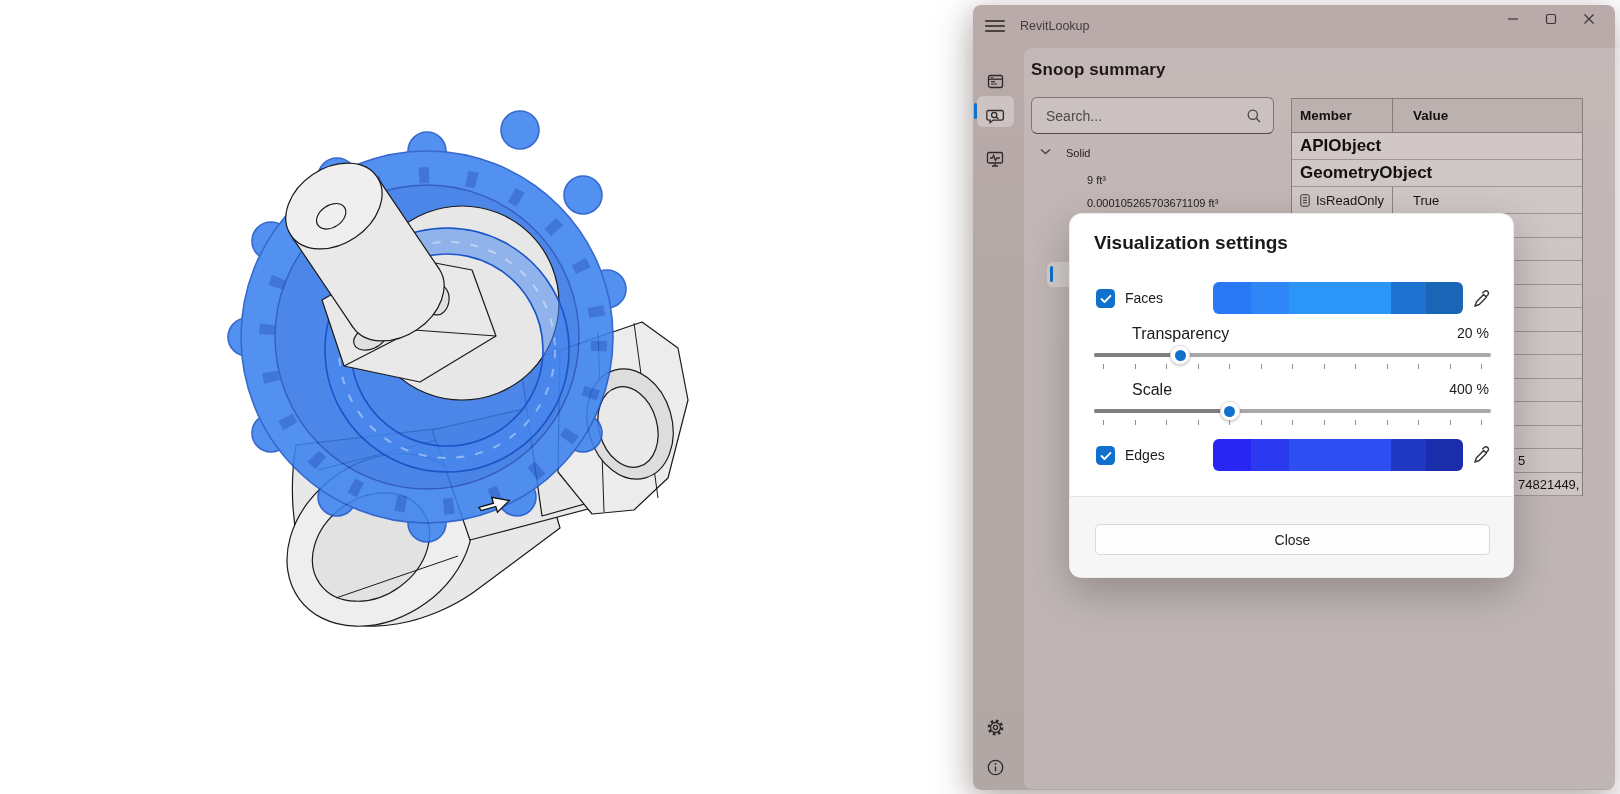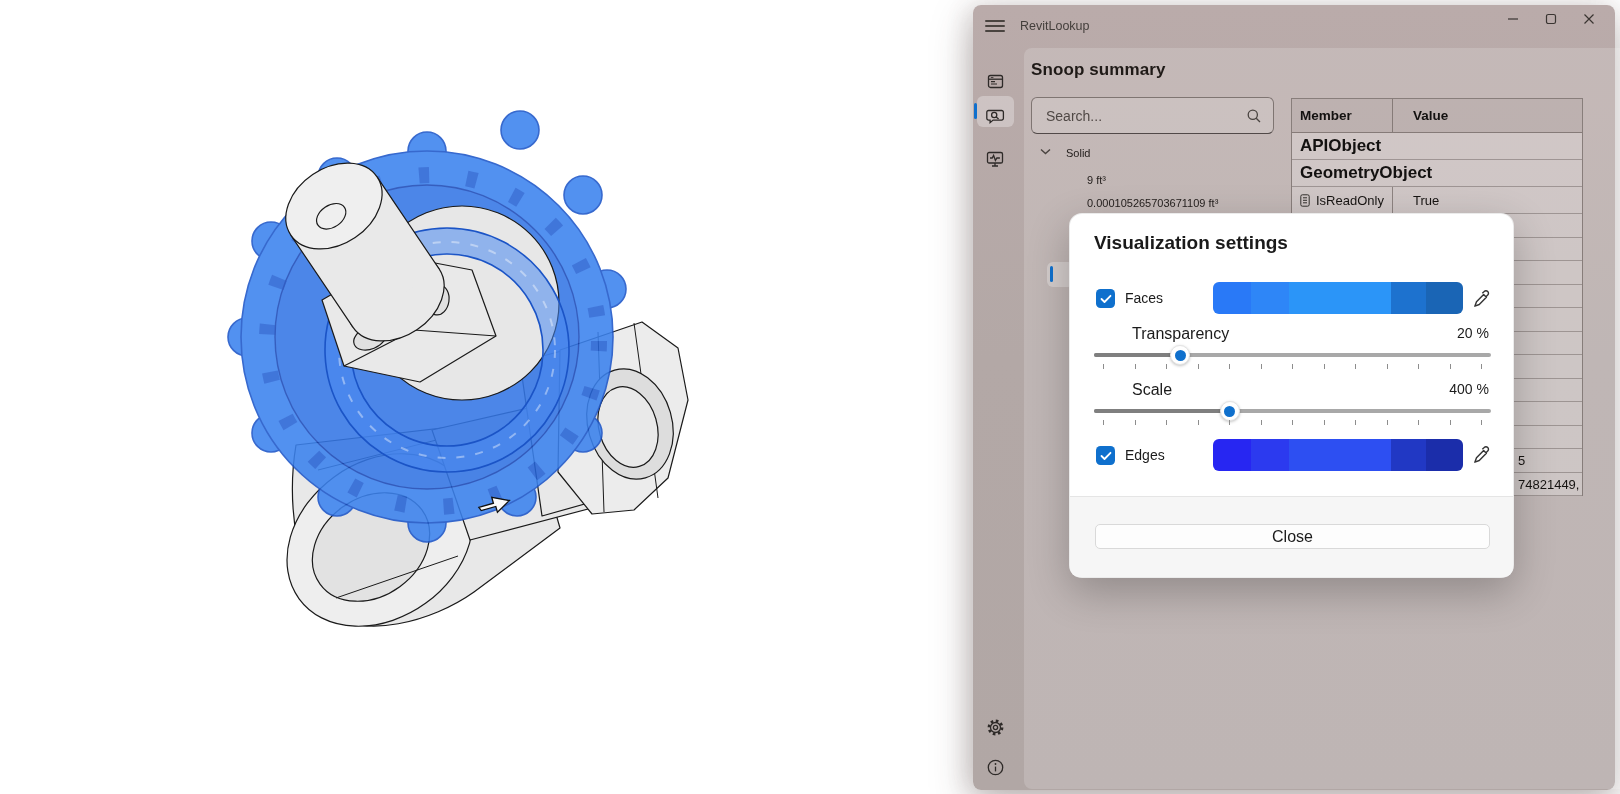--- a/index.html
+++ b/index.html
@@ -86,22 +86,22 @@
     display:flex;align-items:center;justify-content:center;box-sizing:border-box;
   }
   .slider .thumb i{width:11px;height:11px;border-radius:50%;background:var(--accent,#0f70cd);}
   .ticks{position:absolute;left:24px;width:397px;height:6px;display:flex;justify-content:space-between;padding:0 9px;box-sizing:border-box;}
   .ticks i{width:1px;height:5px;background:#8d8d8d;}
   .dlg-footer{
     position:absolute;left:0;right:0;bottom:0;height:80px;background:#f6f6f6;
     border-top:1px solid #e5e5e5;border-radius:0 0 9px 9px;
   }
   .close-btn{
-    position:absolute;left:25px;top:27px;width:395px;height:25px;background:#fdfdfd;
-    border:1px solid #d9d9d9;border-radius:5px;font-size:16px;color:#1b1b1b;
+    position:absolute;left:25px;top:27px;width:395px;height:31px;background:#fdfdfd;
+    border:1px solid #d9d9d9;border-radius:5px;font-size:14px;color:#1b1b1b;
     display:flex;align-items:center;justify-content:center;cursor:pointer;font-family:inherit;
   }
 </style>
 </head>
 <body>
 
 <div id="viewport">
   <svg width="970" height="794" viewBox="0 0 970 794">
     <g stroke="#1a1a1a" stroke-width="1.2" fill="#e8e8e8" stroke-linejoin="round">
 

